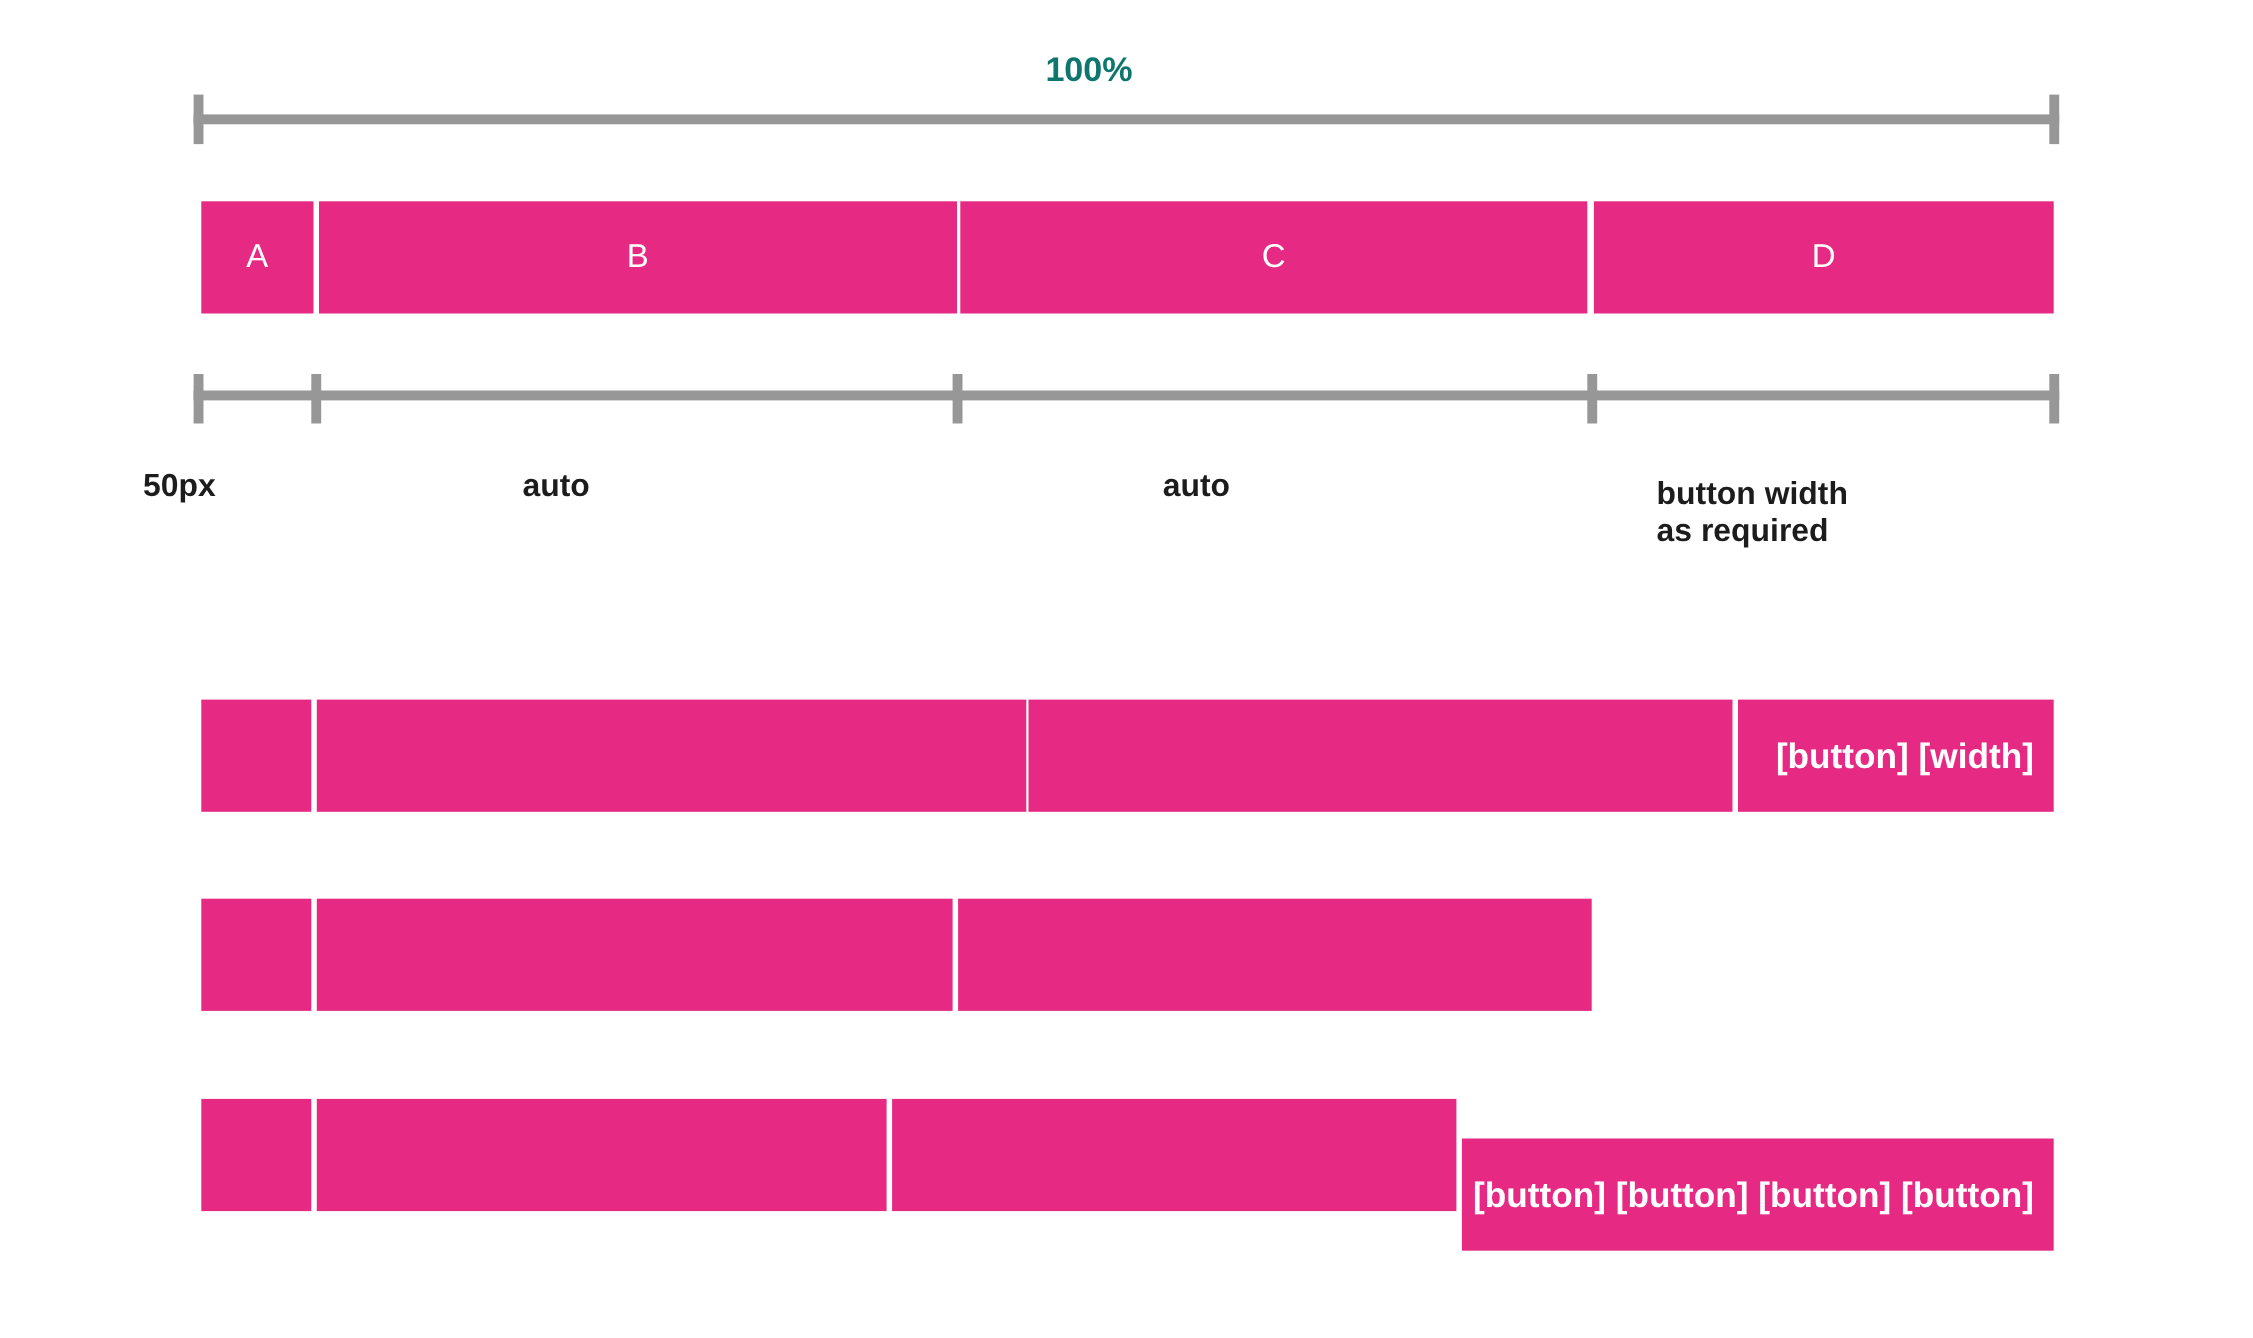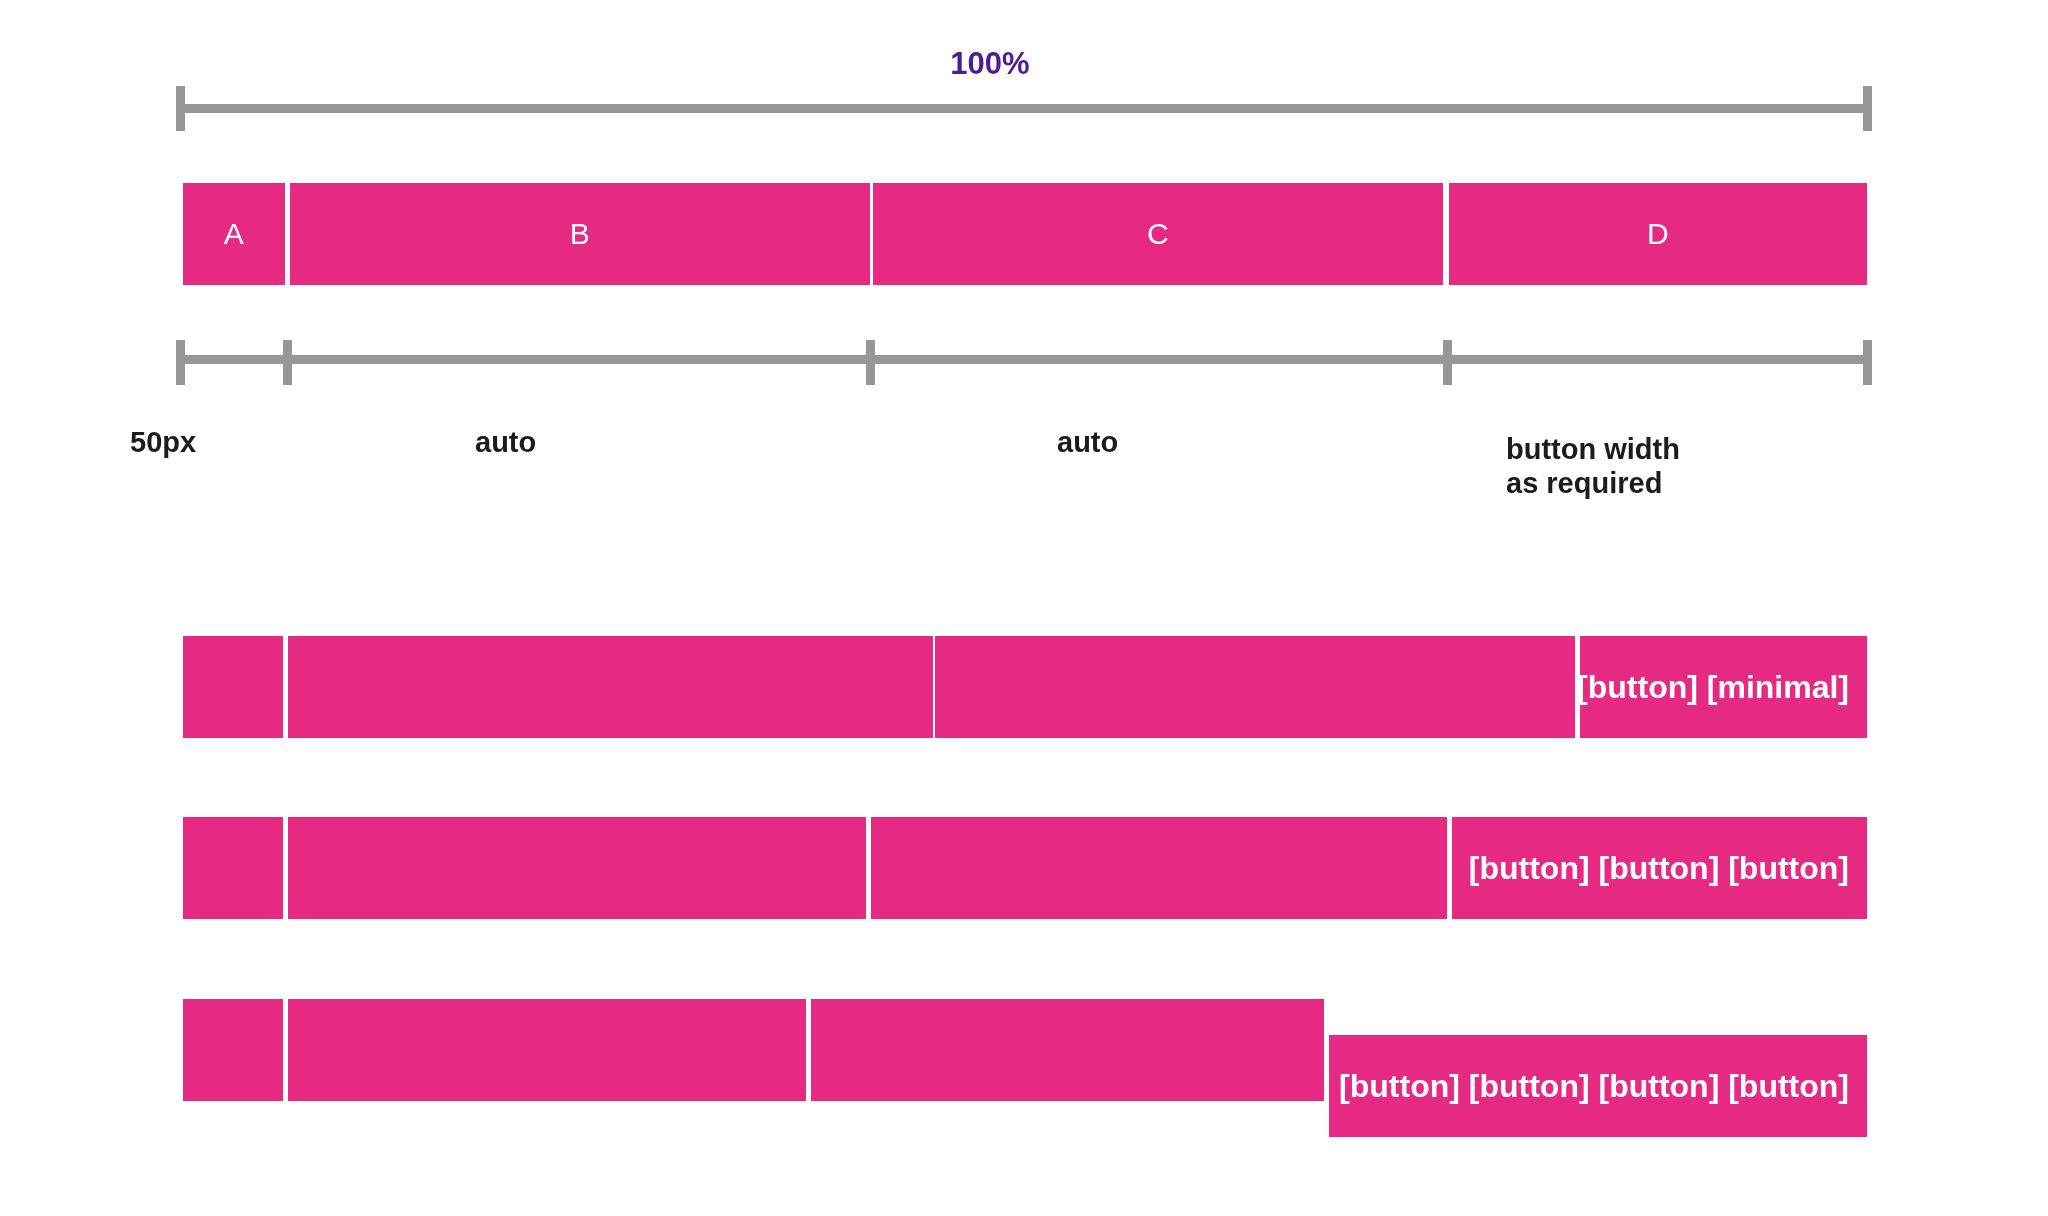--- a/index.html
+++ b/index.html
@@ -68,21 +68,21 @@
     position: absolute;
     color: #1c1c1c;
     font-size: 29px;
     font-weight: 700;
     line-height: 1.18;
     text-align: left;
     white-space: pre-line;
   }
   .title-100 {
     position: absolute;
-    color: #4c1d95;
+    color: #0f766e;
     font-size: 31px;
     font-weight: 700;
     line-height: 1;
     text-align: center;
   }
 </style>
 </head>
 <body>
 
 <div class="canvas">
@@ -123,29 +123,26 @@
 
   <div class="caption" style="left:1057px; top:425px; width:200px;">auto</div>
 
   <div class="caption" style="left:1506px; top:432px; width:306px;">button width
 as required</div>
 
   <div class="block" style="left:183px; top:636px; width:100px; height:102px;"></div>
   <div class="block" style="left:288px; top:636px; width:645px; height:102px;"></div>
   <div class="block" style="left:935px; top:636px; width:640px; height:102px;"></div>
   <div class="block btns" style="left:1580px; top:636px; width:287px; height:102px;">
-    <span class="block-buttons">[button] [minimal]</span>
+    <span class="block-buttons">[button] [width]</span>
   </div>
 
   <div class="block" style="left:183px; top:817px; width:100px; height:102px;"></div>
   <div class="block" style="left:288px; top:817px; width:578px; height:102px;"></div>
   <div class="block" style="left:871px; top:817px; width:576px; height:102px;"></div>
-  <div class="block btns" style="left:1452px; top:817px; width:415px; height:102px;">
-    <span class="block-buttons">[button] [button] [button]</span>
-  </div>
 
   <div class="block" style="left:183px; top:999px; width:100px; height:102px;"></div>
   <div class="block" style="left:288px; top:999px; width:518px; height:102px;"></div>
   <div class="block" style="left:811px; top:999px; width:513px; height:102px;"></div>
   <div class="block btns" style="left:1329px; top:999px; width:538px; height:102px;margin-top:36px;">
     <span class="block-buttons">[button] [button] [button] [button]</span>
   </div>
 
 </div>
 

